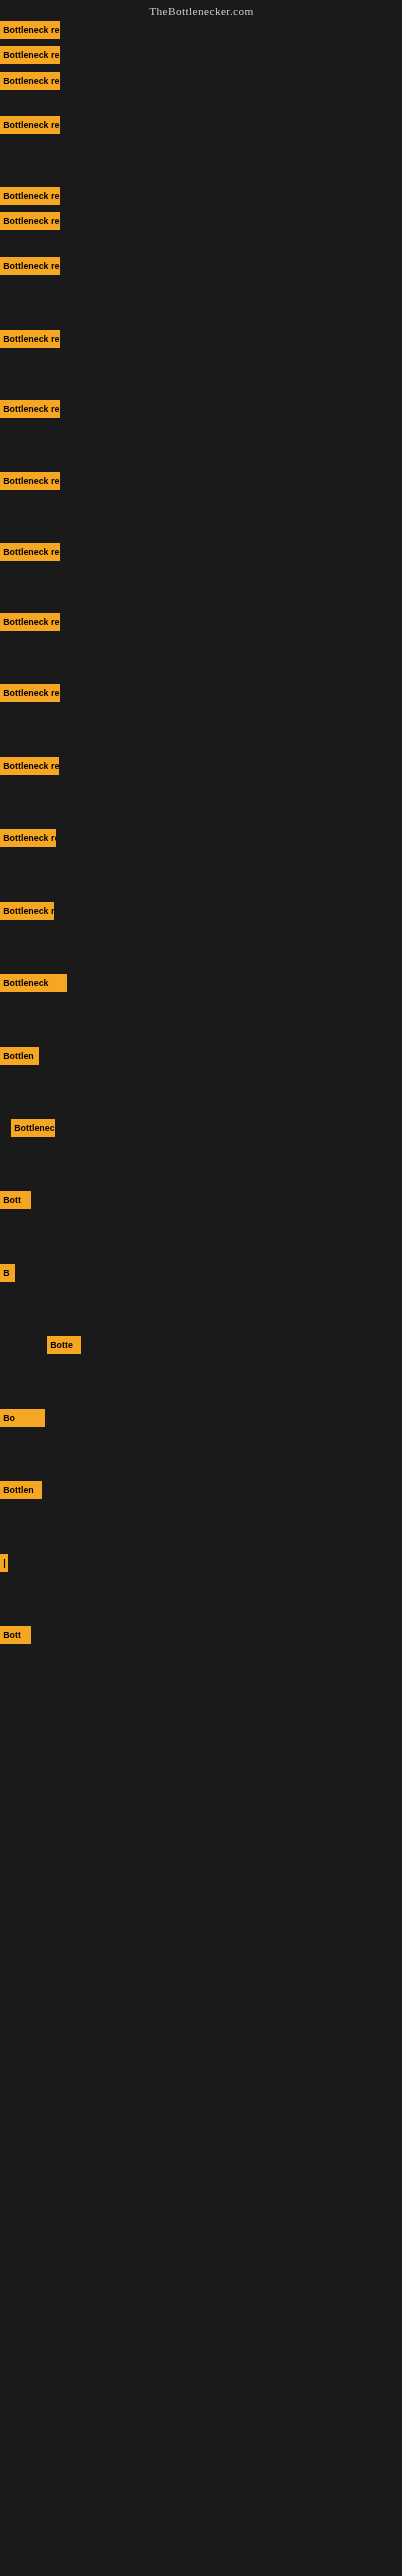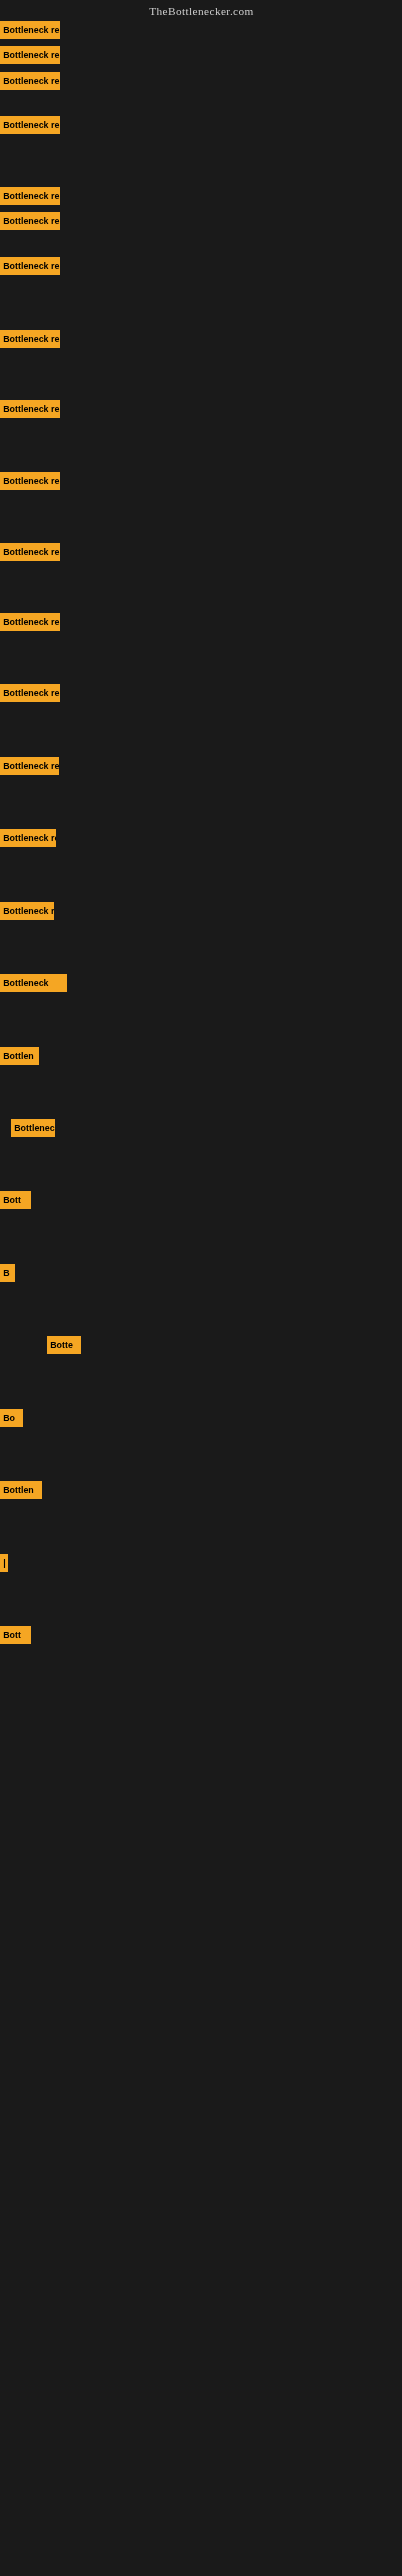--- a/index.html
+++ b/index.html
@@ -109,21 +109,21 @@
     <div class="bar-container" style="top: 1191px; left: 0px;">
       <div class="bottleneck-bar" style="width: 31px;">Bott</div>
     </div>
     <div class="bar-container" style="top: 1264px; left: 0px;">
       <div class="bottleneck-bar" style="width: 14.5px;">B</div>
     </div>
     <div class="bar-container" style="top: 1336px; left: 0px; margin-left: 47px;">
       <div class="bottleneck-bar" style="width: 34px;">Botte</div>
     </div>
     <div class="bar-container" style="top: 1409px; left: 0px;">
-      <div class="bottleneck-bar" style="width: 23px;">Bo</div>
+      <div class="bottleneck-bar" style="width: 45px;">Bo</div>
     </div>
     <div class="bar-container" style="top: 1481px; left: 0px;">
       <div class="bottleneck-bar" style="width: 42px;">Bottlen</div>
     </div>
     <div class="bar-container" style="top: 1554px; left: 0px;">
       <div class="bottleneck-bar" style="width: 8px;">|</div>
     </div>
     <div class="bar-container" style="top: 1626px; left: 0px;">
       <div class="bottleneck-bar" style="width: 31px;">Bott</div>
     </div>

